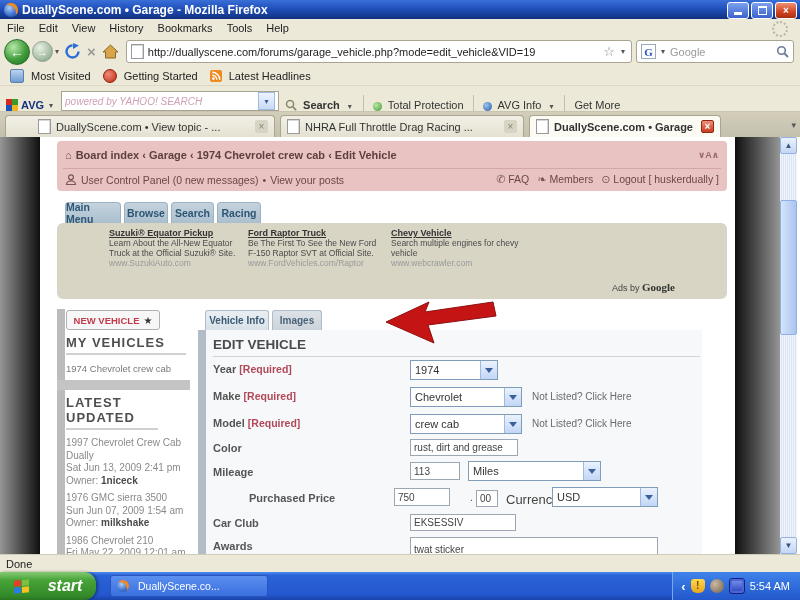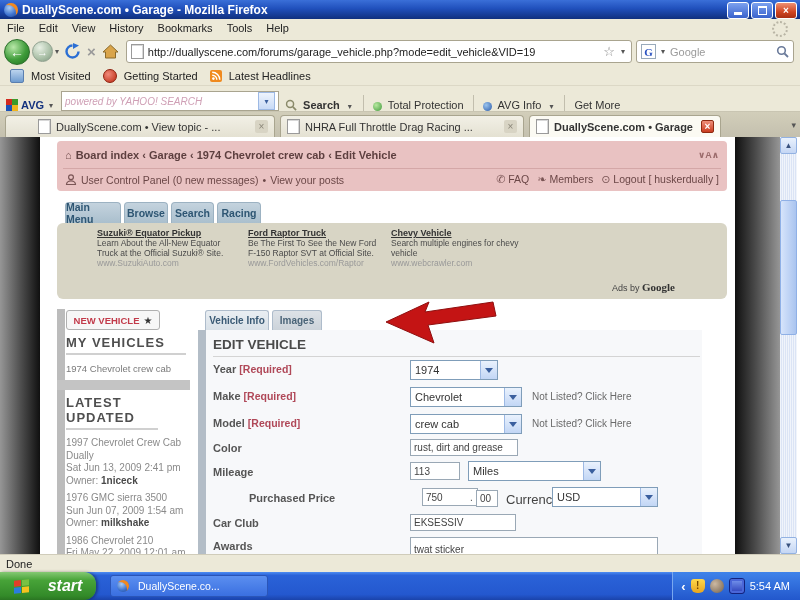--- a/index.html
+++ b/index.html
@@ -374,21 +374,21 @@
         <span>Browse</span>
       </div>
     <div class="abs navtab" style="left:171px;width:43px;">
         <span>Search</span>
       </div>
     <div class="abs navtab" style="left:217px;width:44px;">
         <span>Racing</span>
       </div>
 
     <div class="abs adsbox">
-      <div class="adcol" style="left:40px;">
+      <div class="adcol" style="left:52px;">
         <div class="adtitle">Suzuki® Equator Pickup</div>
         <div>Learn About the All-New Equator Truck at the Official Suzuki® Site.</div>
         <div class="adurl">www.SuzukiAuto.com</div>
       </div>
       <div class="adcol" style="left:191px;">
         <div class="adtitle">Ford Raptor Truck</div>
         <div>Be The First To See the New Ford F-150 Raptor SVT at Official Site.</div>
         <div class="adurl">www.FordVehicles.com/Raptor</div>
       </div>
       <div class="adcol" style="left:334px;">
@@ -462,21 +462,21 @@
     <input class="abs xpinput" style="left: 410px; top: 302px; width: 108px;" readonly="" value="rust, dirt and grease">
 
     <div class="abs flabel" style="left:213px;top:329px;">Mileage</div>
     <input class="abs xpinput" style="left: 410px; top: 325px; width: 50px; height: 18px;" readonly="" value="113">
     <div class="abs xpselect" style="left:468px;top:324px;width:133px;">
       <span>Miles</span>
       <span class="arrowbtn"></span>
     </div>
 
     <div class="abs flabel" style="left:213px;top:355px;padding-left:36px;">Purchased Price</div>
-    <input class="abs xpinput" style="left: 422px; top: 351px; width: 56px; height: 18px;" readonly="" value="750">
+    <input class="abs xpinput" style="left: 394px; top: 351px; width: 56px; height: 18px;" readonly="" value="750">
     <span class="abs" style="left:470px;top:355px;font-size:10px;color:#555;">.</span>
     <input class="abs xpinput" style="left: 476px; top: 353px; width: 22px;" readonly="" value="00">
     <span class="abs" style="left:506px;top:355px;font-size:13px;color:#444;">Currency:</span>
     <div class="abs xpselect" style="left:552px;top:350px;width:106px;">
       <span>USD</span>
       <span class="arrowbtn"></span>
     </div>
 
     <div class="abs flabel" style="left:213px;top:380px;">Car Club</div>
     <input class="abs xpinput" style="left: 410px; top: 377px; width: 106px;" readonly="" value="EKSESSIV">

